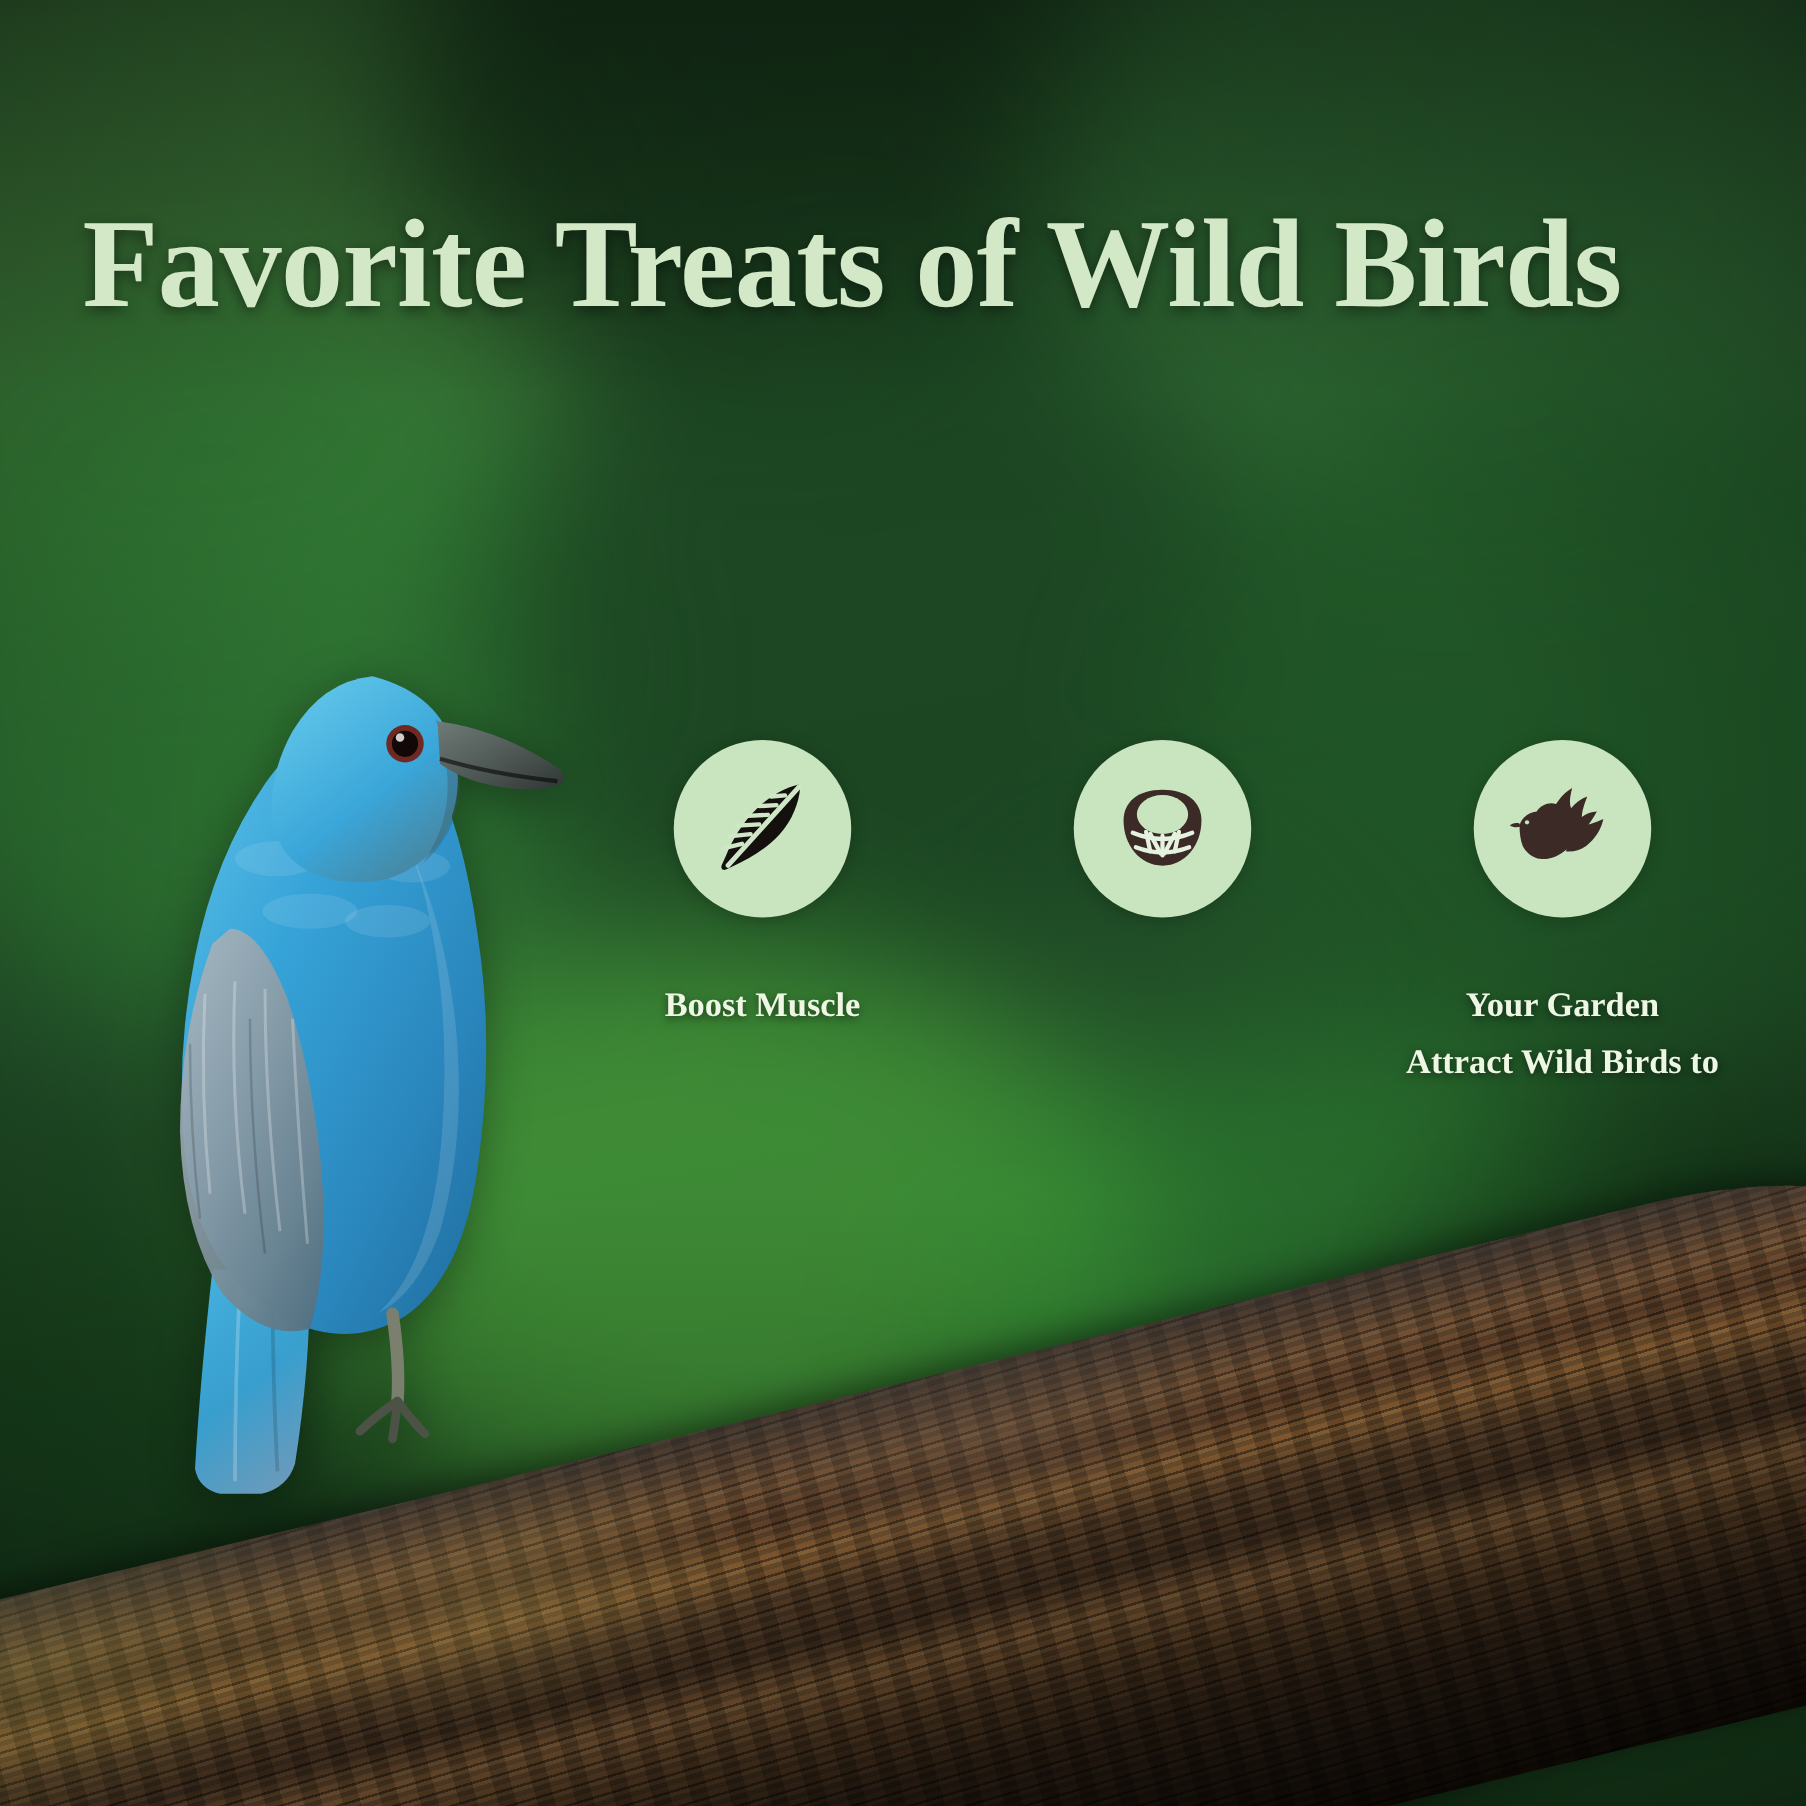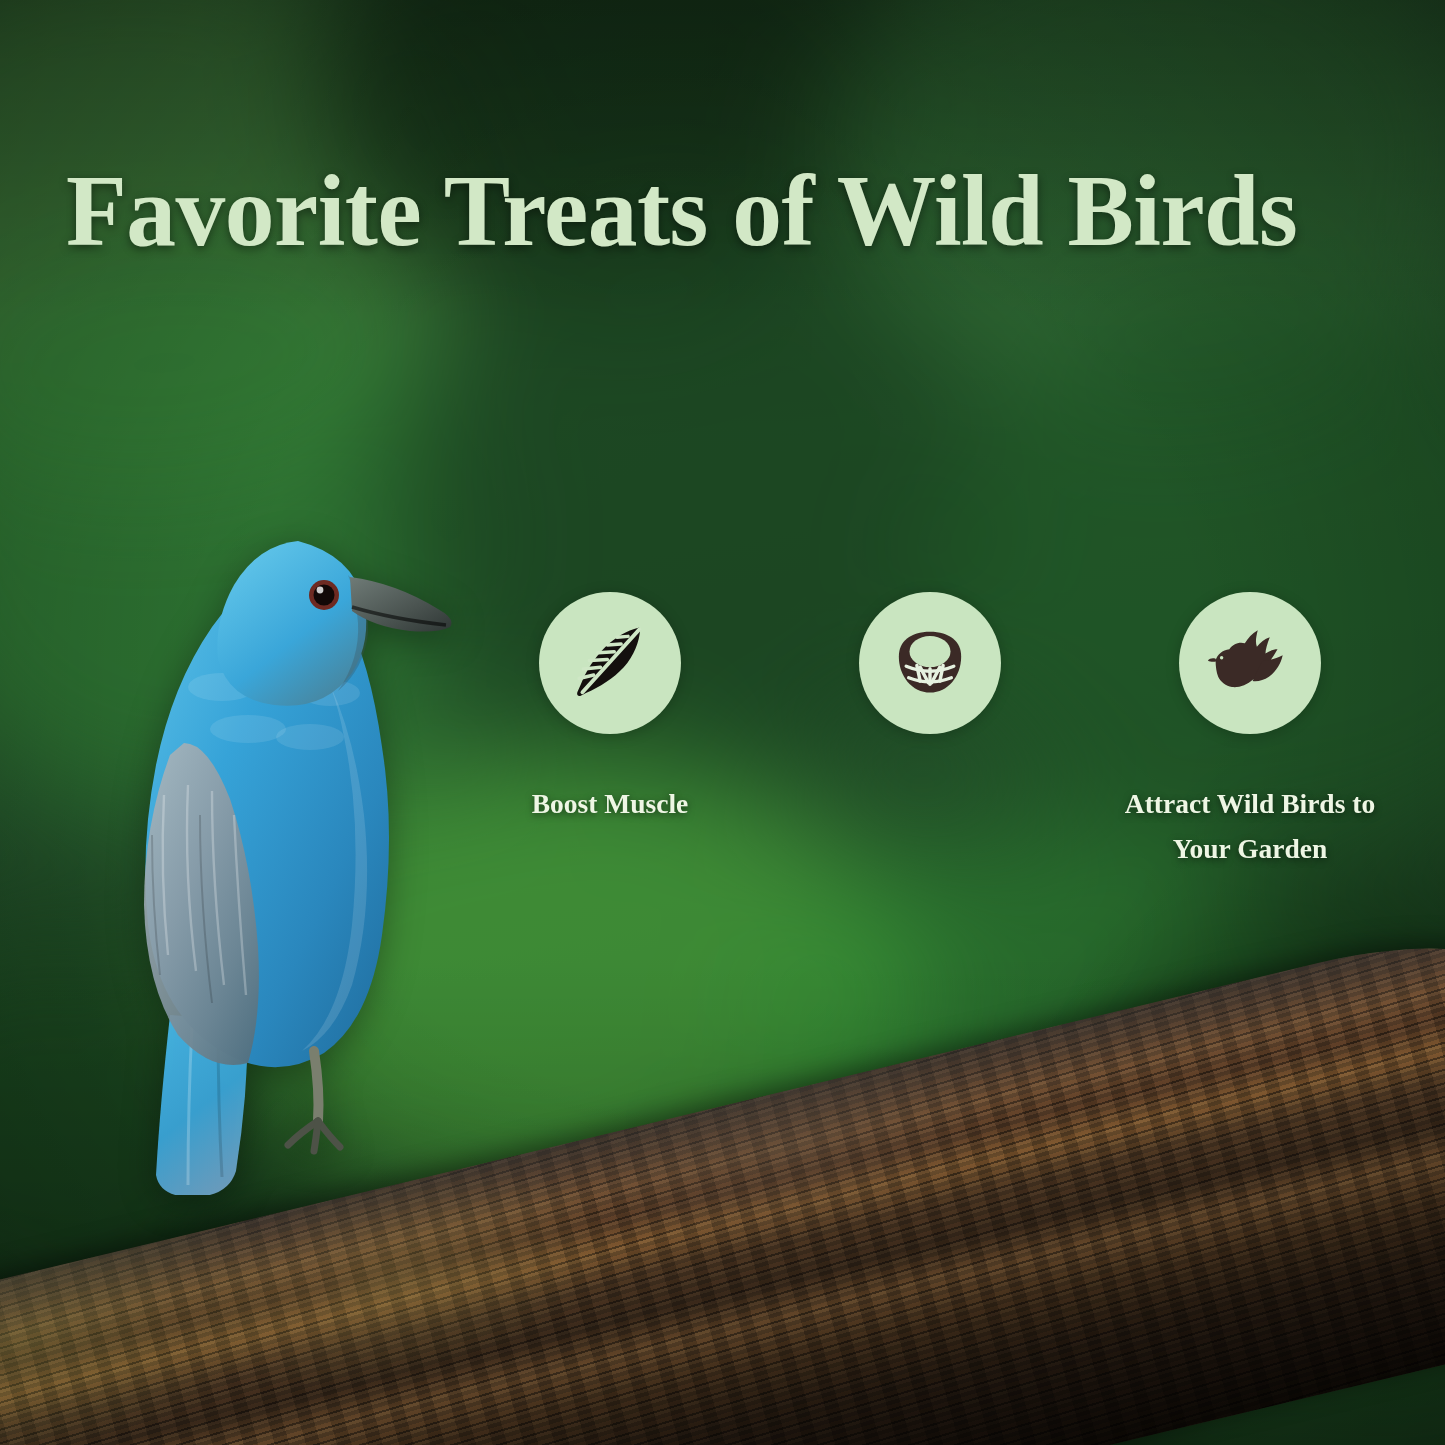--- a/index.html
+++ b/index.html
@@ -357,19 +357,19 @@
                      C46 76 37 79 29 78
                      C22 77 16 72 13 66
                      C11 61 10 54 10 47 Z" fill="#3b2a26"></path>
             <path d="M10 45 C6 44 3 45 1 47 C4 49 8 49 11 48 Z" fill="#3b2a26"></path>
             <path d="M64 48 C72 47 80 45 88 41 C86 51 80 60 72 66 C66 70 59 72 53 71 Z" fill="#3b2a26"></path>
             <circle cx="17" cy="44" r="2" fill="#c9e5c0"></circle>
           </svg>
         </span>
       </div>
       <div class="feature-label">
+        <span class="ln">Your Garden</span>
         <span class="ln">Attract Wild Birds to</span>
-        <span class="ln">Your Garden</span>
       </div>
     </div>
 
   </div>
 </div>
 
 </body></html>

